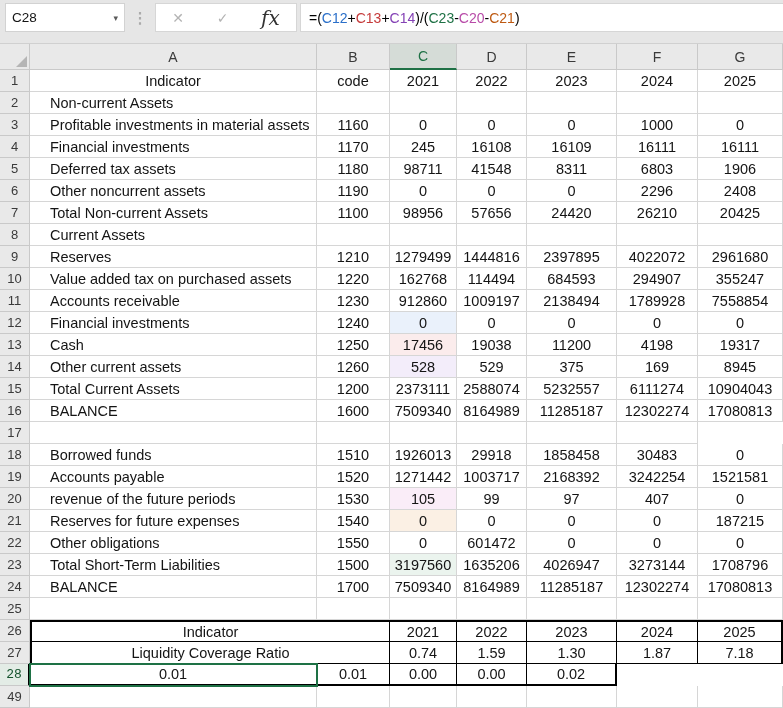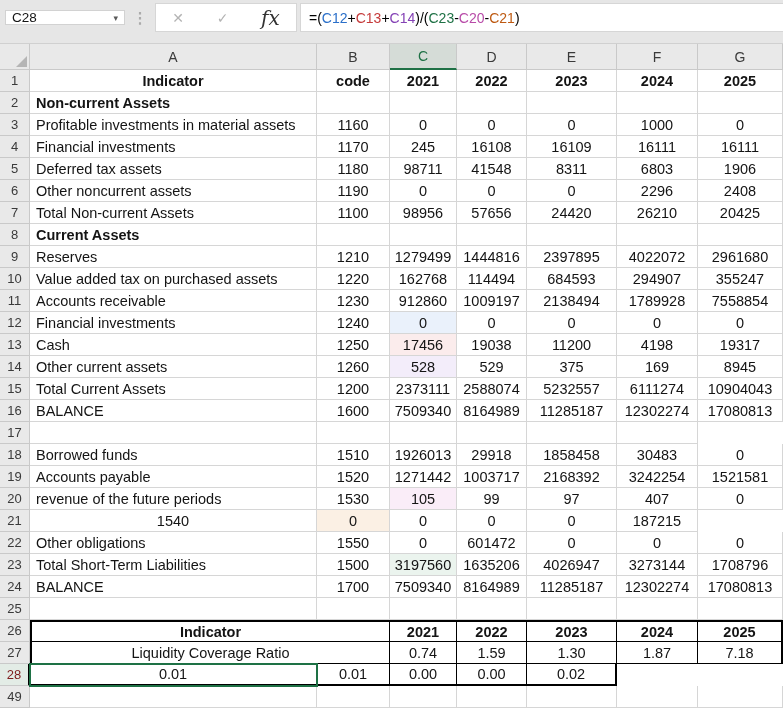--- a/index.html
+++ b/index.html
@@ -11,21 +11,21 @@
     overflow: hidden;
   }
   
   .toolbar {
     height: 44px; background: #E6E6E6;
     display: flex; align-items: center;
     padding: 0 0 8px 5px;
     border-bottom: 1px solid #D0D0D0;
   }
   .name-box {
-    width: 120px; height: 15px; background: #fff;
+    width: 120px; height: 29px; background: #fff;
     border: 1px solid #D2D2D2;
     display: flex; align-items: center;
     padding: 0 6px; font-size: 13.5px;
   }
   .name-box .caret { margin-left: auto; color: #5a5a5a; font-size: 9px; }
   .dots { width: 30px; text-align: center; color: #ABABAB; font-size: 15px; font-weight: bold; }
   .fx-box {
     width: 142px; height: 29px; background: #fff;
     border: 1px solid #D6D6D6;
     display: flex; align-items: center; justify-content: space-around;
@@ -57,33 +57,34 @@
     width: 0; height: 0;
     border-left: 11px solid transparent;
     border-bottom: 11px solid #B5B5B5;
   }
   .colhdr { font-size: 14px; }
   .sel-col {
     background: #D5DCD7; color: #1E7145;
     border-bottom: 2px solid #1E7145;
   }
   .sel-row {
-    background: #E3ECE6; color: #7f1d1d;
+    background: #E3ECE6; color: #14532d;
     border-right: 2px solid #000000;
+    font-family: Liberation Mono, monospace;
   }
   .cell {
     position: relative;
     background: #fff;
     border-right: 1px solid #D6D6D6;
     border-bottom: 1px solid #D6D6D6;
     display: flex; align-items: center; justify-content: center;
     font-size: 14.5px; white-space: nowrap; overflow: hidden;
   }
-  .cell.left { justify-content: flex-start; padding-left: 6px; }
-  .bold { font-weight: bold; text-align: center; }
+  .cell.left { justify-content: flex-start; padding-left: 20px; }
+  .bold { font-weight: normal; text-align: center; }
   
   .t2 { border-right: 1px solid #000; border-bottom: 1px solid #000; }
   .t2-top { border-top: 2px solid #000; }
   .t2-bot { border-bottom: 2px solid #000; }
   .t2-left { border-left: 2px solid #000; }
   .t2-right { border-right: 2px solid #000; }
   
   .ref { overflow: visible; z-index: 2; }
   
   .active { overflow: visible; z-index: 3; outline: 2px solid #1E7145; outline-offset: -1px; }
@@ -314,20 +315,21 @@
       <div class="cell left">revenue of the future periods</div>
       <div class="cell">1530</div>
       <div class="cell ref" style="background: rgb(250, 237, 248);">105</div>
       <div class="cell">99</div>
       <div class="cell">97</div>
       <div class="cell">407</div>
       <div class="cell">0</div>
     </div>
     <div class="grid-row" style="grid-template-columns: 30px 287px 73px 67px 70px 90px 81px 85px;">
       <div class="hdr rowhdr">21</div>
+      <div class="cell left">Reserves for future expenses</div>
       <div class="cell">1540</div>
       <div class="cell ref" style="background: rgb(251, 240, 228);">0</div>
       <div class="cell">0</div>
       <div class="cell">0</div>
       <div class="cell">0</div>
       <div class="cell">187215</div>
     </div>
     <div class="grid-row" style="grid-template-columns: 30px 287px 73px 67px 70px 90px 81px 85px;">
       <div class="hdr rowhdr">22</div>
       <div class="cell left">Other obligations</div>

